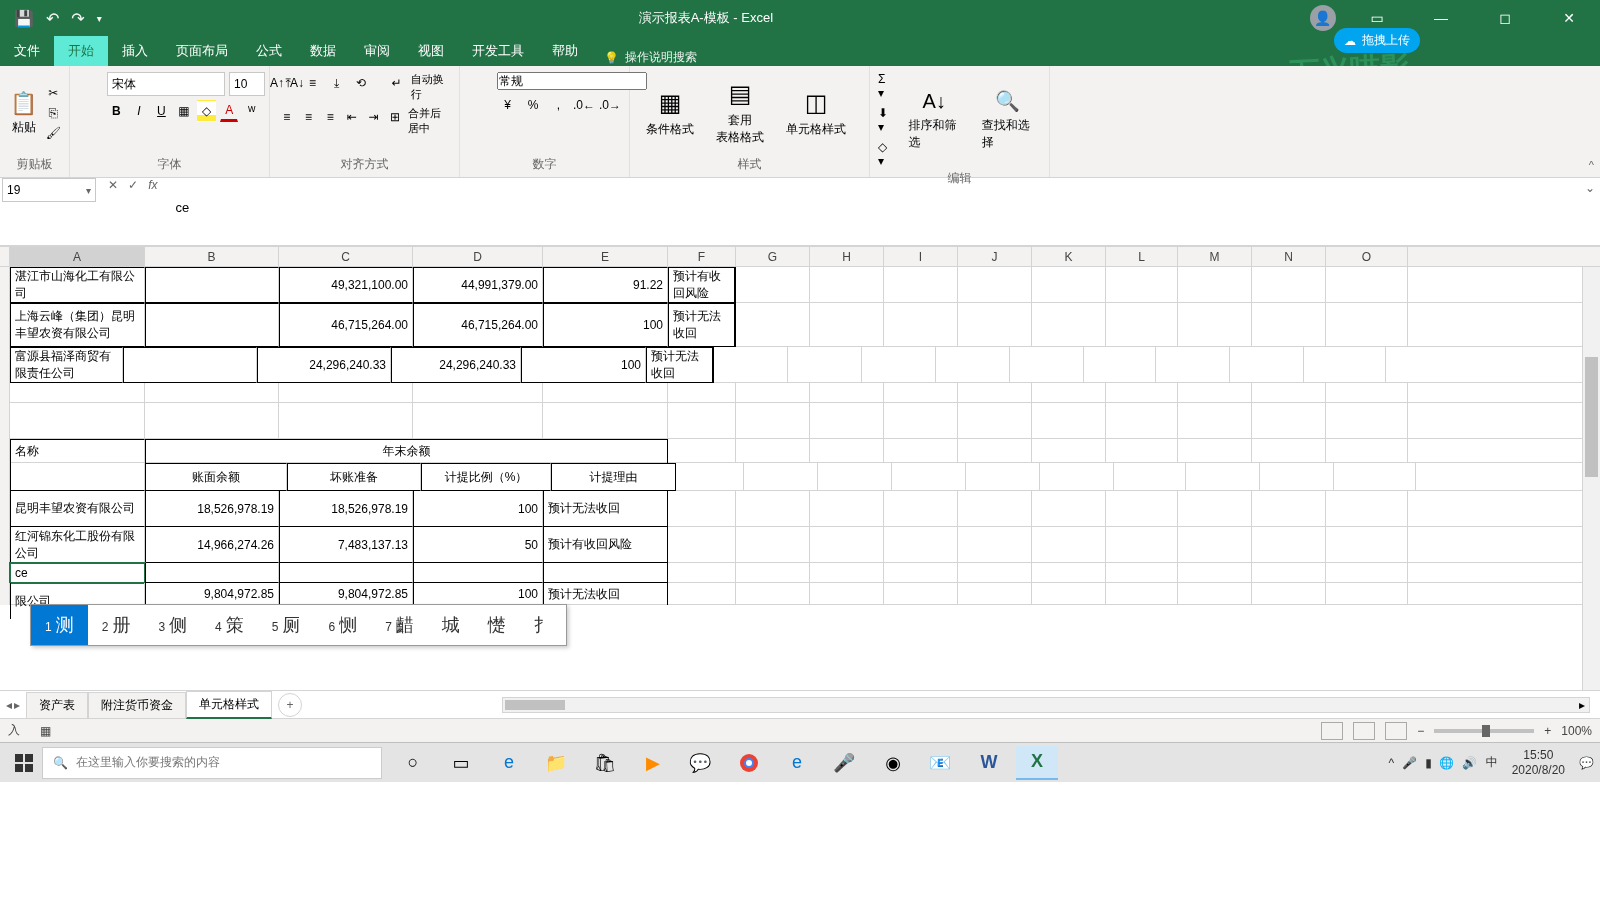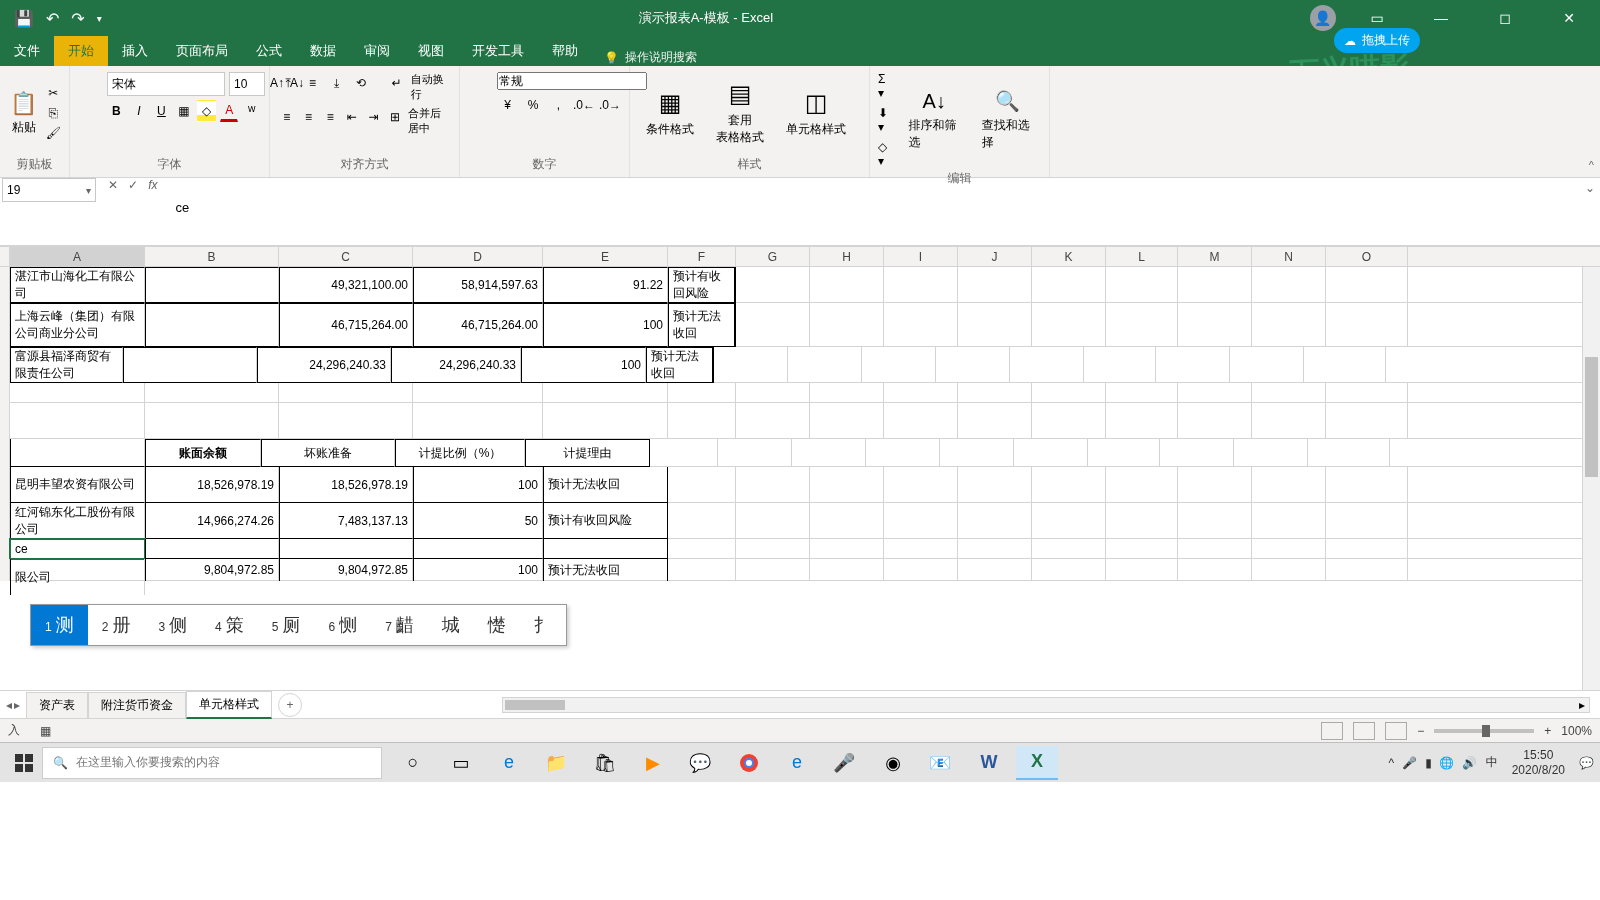--- a/index.html
+++ b/index.html
@@ -6,21 +6,21 @@
 body{background:#fff;overflow:hidden;width:1600px;height:900px;}
 .titlebar{height:36px;background:#217346;display:flex;align-items:center;color:#fff;}
 .titlebar .qat{display:flex;align-items:center;gap:12px;padding-left:14px;}
 .titlebar .qat span{font-size:16px;opacity:.95;}
 .titlebar .title{flex:1;text-align:center;font-size:13px;}
 .titlebar .wincontrols{display:flex;align-items:center;gap:18px;padding-right:8px;}
 .titlebar .winbtn{width:46px;height:36px;display:flex;align-items:center;justify-content:center;font-size:14px;}
 .avatar{width:26px;height:26px;border-radius:50%;background:#9aa0a6;display:flex;align-items:center;justify-content:center;font-size:14px;}
 .tabs{height:30px;background:#217346;display:flex;align-items:flex-end;color:#fff;}
 .tabs .tab{padding:6px 14px;font-size:13px;}
-.tabs .tab.active{background:#eab308;color:#217346;}
+.tabs .tab.active{background:#5eead4;color:#217346;}
 .tabs .search{display:flex;align-items:center;gap:6px;margin-left:12px;font-size:13px;opacity:.9;}
 .pill{position:absolute;right:180px;top:28px;background:#00a4ef;color:#fff;border-radius:14px;padding:4px 10px;font-size:11px;display:flex;align-items:center;gap:6px;}
 .wm{position:absolute;right:190px;top:50px;color:rgba(70,200,130,.35);font-size:30px;font-weight:bold;transform:rotate(-3deg);pointer-events:none;}
 .ribbon{height:112px;background:#f3f2f1;border-bottom:1px solid #d4d4d4;display:flex;position:relative;}
 .rgroup{border-right:1px solid #e1e1e1;display:flex;flex-direction:column;justify-content:space-between;padding:6px 8px 2px;}
 .rgroup .label{text-align:center;color:#666;font-size:12px;padding:2px 0;}
 .rgroup .content{display:flex;align-items:center;gap:6px;flex:1;}
 .clipb{width:70px;}
 .clipb .paste{width:34px;height:48px;display:flex;flex-direction:column;align-items:center;justify-content:center;gap:2px;font-size:11px;}
 .ic{display:inline-flex;align-items:center;justify-content:center;}
@@ -288,36 +288,36 @@
         <div class="ch" style="width: 74px;">N</div>
         <div class="ch" style="width: 82px;">O</div>
       </div>
   </div>
   <div class="gridbody" id="gridbody">
       <div class="row" style="height: 36px;">
         <div class="rh" style="height: 36px;"></div>
         <div class="cell bdr-l bdr-b bdr-t" style="width: 135px; height: 36px;">湛江市山海化工有限公司</div>
         <div class="cell bdr-l bdr-b bdr-t" style="width: 134px; height: 36px;"></div>
         <div class="cell r bdr-l bdr-b bdr-t" style="width: 134px; height: 36px;">49,321,100.00</div>
-        <div class="cell r bdr-l bdr-b bdr-t" style="width: 130px; height: 36px;">58,914,597.63</div>
+        <div class="cell r bdr-l bdr-b bdr-t" style="width: 130px; height: 36px;">44,991,379.00</div>
         <div class="cell r bdr-l bdr-b bdr-t" style="width: 125px; height: 36px;">91.22</div>
         <div class="cell c bdr-l bdr-r bdr-b bdr-t thick-r" style="width: 68px; height: 36px;">预计有收回风险</div>
         <div class="cell " style="width: 74px; height: 36px;"></div>
         <div class="cell " style="width: 74px; height: 36px;"></div>
         <div class="cell " style="width: 74px; height: 36px;"></div>
         <div class="cell " style="width: 74px; height: 36px;"></div>
         <div class="cell " style="width: 74px; height: 36px;"></div>
         <div class="cell " style="width: 72px; height: 36px;"></div>
         <div class="cell " style="width: 74px; height: 36px;"></div>
         <div class="cell " style="width: 74px; height: 36px;"></div>
         <div class="cell " style="width: 82px; height: 36px;"></div>
       </div>
       <div class="row" style="height: 44px;">
         <div class="rh" style="height: 44px;"></div>
-        <div class="cell bdr-l bdr-b bdr-t" style="width: 135px; height: 44px;">上海云峰（集团）有限公司商业分公司</div>
+        <div class="cell bdr-l bdr-b bdr-t" style="width: 135px; height: 44px;">上海云峰（集团）昆明丰望农资有限公司</div>
         <div class="cell bdr-l bdr-b bdr-t" style="width: 134px; height: 44px;"></div>
         <div class="cell r bdr-l bdr-b bdr-t" style="width: 134px; height: 44px;">46,715,264.00</div>
         <div class="cell r bdr-l bdr-b bdr-t" style="width: 130px; height: 44px;">46,715,264.00</div>
         <div class="cell r bdr-l bdr-b bdr-t" style="width: 125px; height: 44px;">100</div>
         <div class="cell c bdr-l bdr-r bdr-b bdr-t thick-r" style="width: 68px; height: 44px;">预计无法收回</div>
         <div class="cell " style="width: 74px; height: 44px;"></div>
         <div class="cell " style="width: 74px; height: 44px;"></div>
         <div class="cell " style="width: 74px; height: 44px;"></div>
         <div class="cell " style="width: 74px; height: 44px;"></div>
         <div class="cell " style="width: 74px; height: 44px;"></div>
@@ -373,24 +373,39 @@
         <div class="cell " style="width: 74px; height: 36px;"></div>
         <div class="cell " style="width: 74px; height: 36px;"></div>
         <div class="cell " style="width: 74px; height: 36px;"></div>
         <div class="cell " style="width: 74px; height: 36px;"></div>
         <div class="cell " style="width: 74px; height: 36px;"></div>
         <div class="cell " style="width: 72px; height: 36px;"></div>
         <div class="cell " style="width: 74px; height: 36px;"></div>
         <div class="cell " style="width: 74px; height: 36px;"></div>
         <div class="cell " style="width: 82px; height: 36px;"></div>
       </div>
+      <div class="row" style="height: 24px;">
+        <div class="rh" style="height: 24px;"></div>
+        <div class="cell bdr-l bdr-t" style="width: 135px; height: 24px;">名称</div>
+        <div class="cell c bdr-l bdr-t bdr-r" style="width: 523px; height: 24px;">年末余额</div>
+        <div class="cell " style="width: 68px; height: 24px;"></div>
+        <div class="cell " style="width: 74px; height: 24px;"></div>
+        <div class="cell " style="width: 74px; height: 24px;"></div>
+        <div class="cell " style="width: 74px; height: 24px;"></div>
+        <div class="cell " style="width: 74px; height: 24px;"></div>
+        <div class="cell " style="width: 74px; height: 24px;"></div>
+        <div class="cell " style="width: 72px; height: 24px;"></div>
+        <div class="cell " style="width: 74px; height: 24px;"></div>
+        <div class="cell " style="width: 74px; height: 24px;"></div>
+        <div class="cell " style="width: 82px; height: 24px;"></div>
+      </div>
       <div class="row" style="height: 28px;">
         <div class="rh" style="height: 28px;"></div>
         <div class="cell bdr-l bdr-b" style="width: 135px; height: 28px;"></div>
-        <div class="cell c bdr-l bdr-t bdr-b" style="width: 116px; height: 28px; font-weight: bold;">账面余额</div>
+        <div class="cell c bdr-l bdr-t bdr-b" style="width: 142px; height: 28px;">账面余额</div>
         <div class="cell c bdr-l bdr-t bdr-b" style="width: 134px; height: 28px;">坏账准备</div>
         <div class="cell c bdr-l bdr-t bdr-b" style="width: 130px; height: 28px;">计提比例（%）</div>
         <div class="cell c bdr-l bdr-t bdr-b bdr-r" style="width: 125px; height: 28px;">计提理由</div>
         <div class="cell " style="width: 68px; height: 28px;"></div>
         <div class="cell " style="width: 74px; height: 28px;"></div>
         <div class="cell " style="width: 74px; height: 28px;"></div>
         <div class="cell " style="width: 74px; height: 28px;"></div>
         <div class="cell " style="width: 74px; height: 28px;"></div>
         <div class="cell " style="width: 74px; height: 28px;"></div>
         <div class="cell " style="width: 72px; height: 28px;"></div>

